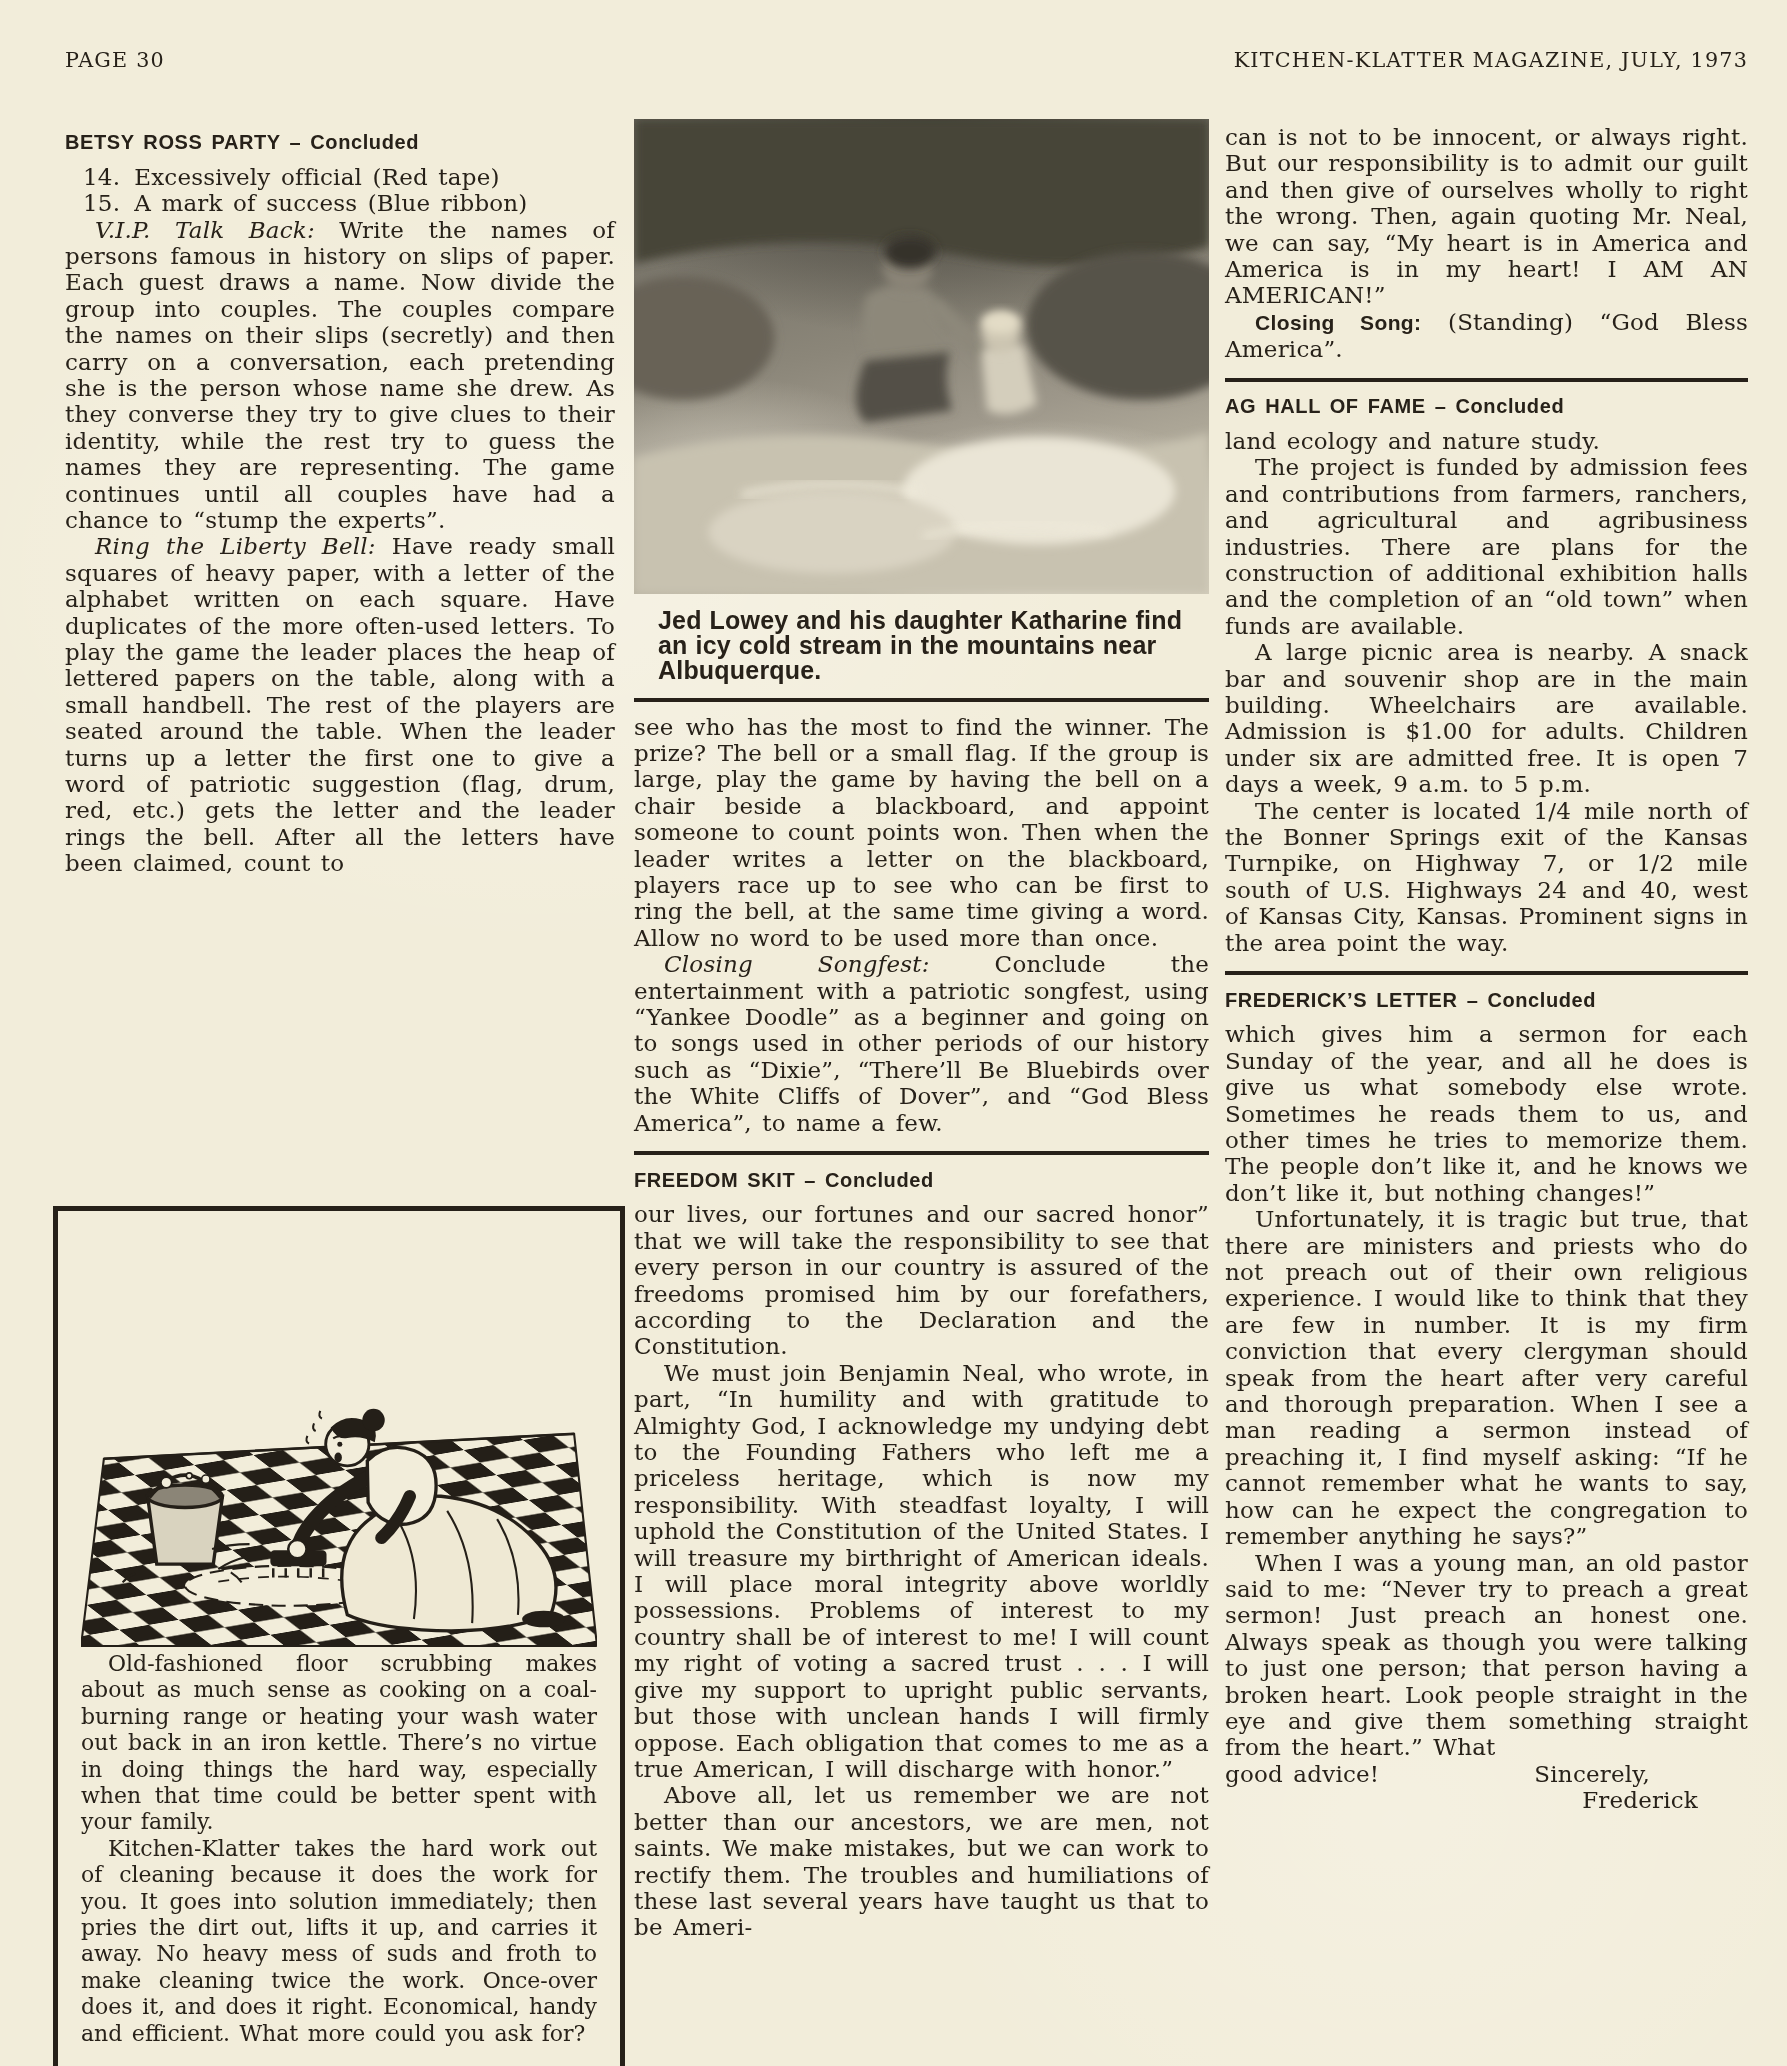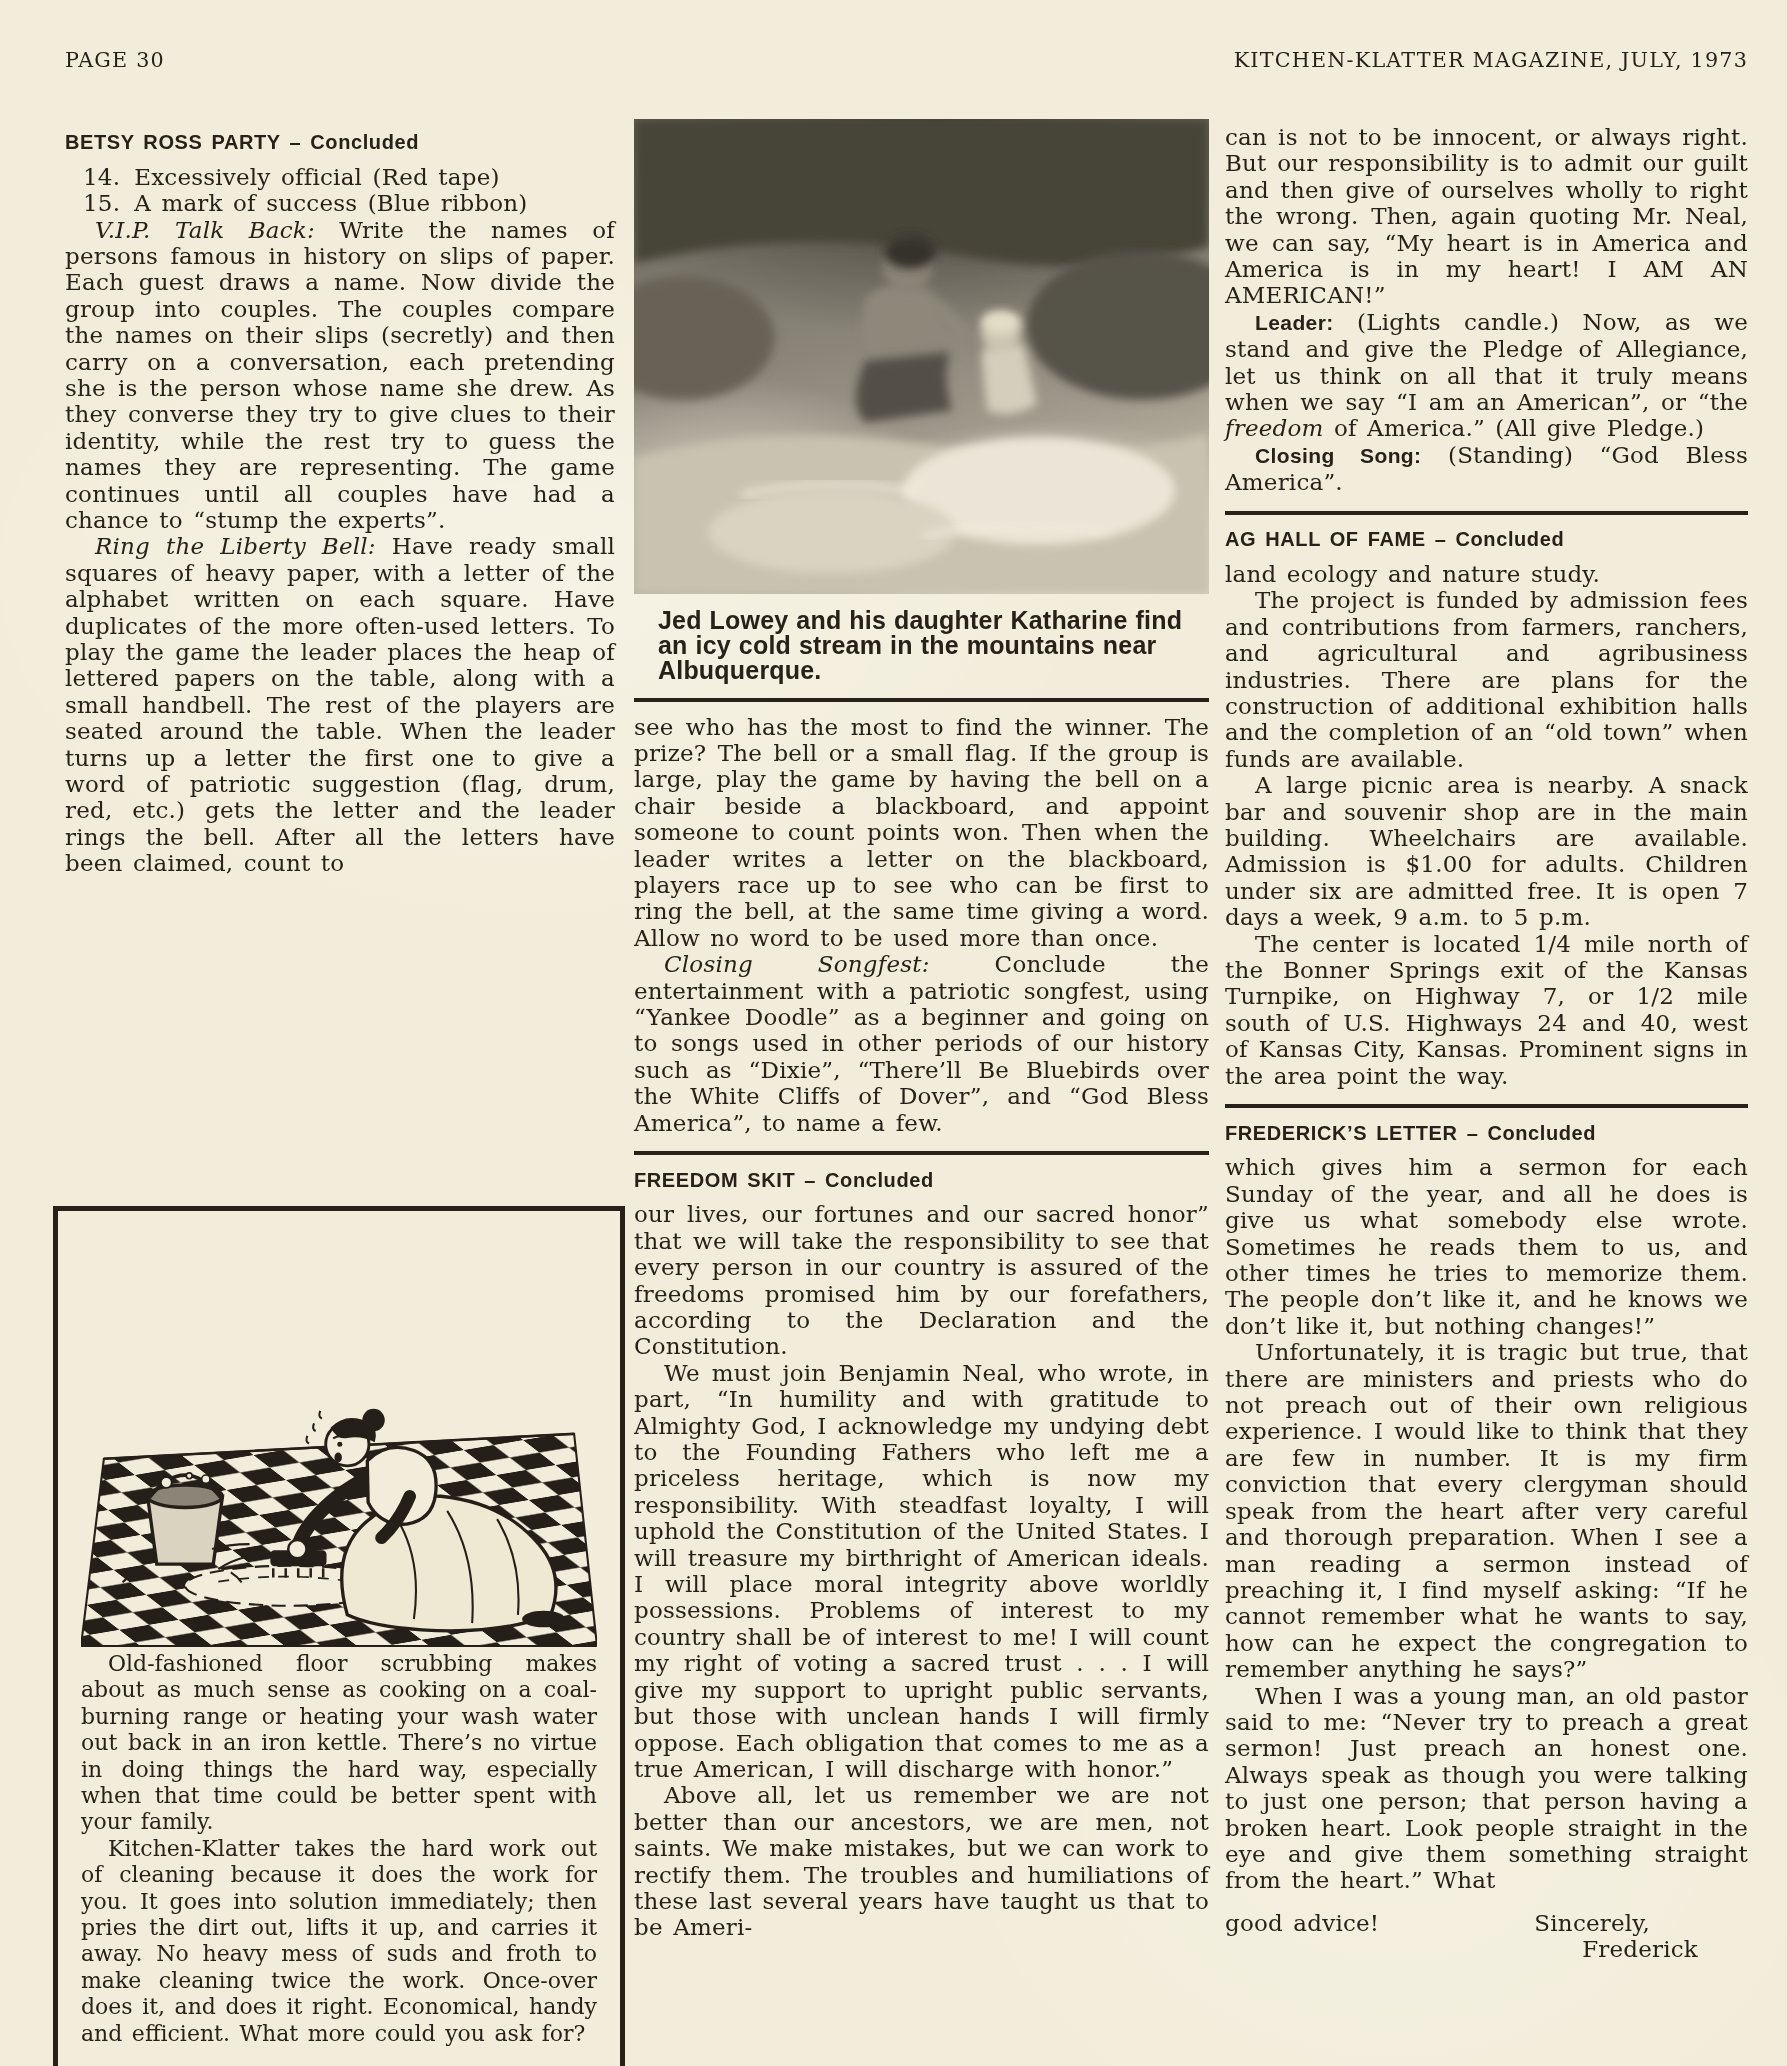--- a/index.html
+++ b/index.html
@@ -97,21 +97,21 @@
     text-align: center; font-family: "Liberation Sans", sans-serif;
     font-weight: bold; font-size: 36px; letter-spacing: 2.5px;
     margin: 26.4px 0 29px 0;
   }
   .ad-copy { font-size: 22px; line-height: 26.4px; text-align: justify; word-spacing: 2.5px; }
   .ad-copy .para { text-indent: 27px; }
 
   
   .sig-row {
     display: flex; justify-content: space-between;
-    padding-right: 98px; text-indent: 0; margin-top: 16px;
+    padding-right: 98px; text-indent: 0; margin-top: 0;
   }
   .sig-name { text-align: right; padding-right: 50px; text-indent: 0; }
 </style>
 </head>
 <body>
 
 <div class="page-header">
   <span>PAGE 30</span>
   <span>KITCHEN-KLATTER MAGAZINE, JULY, 1973</span>
 </div>
@@ -231,23 +231,20 @@
   <hr class="rule">
   <h2 class="article-heading">FREEDOM SKIT – Concluded</h2>
   <p class="para noindent">our lives, our fortunes and our sacred honor” that we will take the responsibility to see that every person in our country is assured of the freedoms promised him by our forefathers, according to the Declaration and the Constitution.</p>
   <p class="para">We must join Benjamin Neal, who wrote, in part, “In humility and with gratitude to Almighty God, I acknowledge my undying debt to the Founding Fathers who left me a priceless heritage, which is now my responsibility. With steadfast loyalty, I will uphold the Constitution of the United States. I will treasure my birthright of American ideals. I will place moral integrity above worldly possessions. Problems of interest to my country shall be of interest to me! I will count my right of voting a sacred trust . . . I will give my support to upright public servants, but those with unclean hands I will firmly oppose. Each obligation that comes to me as a true American, I will discharge with honor.”</p>
   <p class="para">Above all, let us remember we are not better than our ancestors, we are men, not saints. We make mistakes, but we can work to rectify them. The troubles and humiliations of these last several years have taught us that to be Ameri-</p>
 </div>
 
 <div class="col" id="col3">
   <p class="para noindent">can is not to be innocent, or always right. But our responsibility is to admit our guilt and then give of ourselves wholly to right the wrong. Then, again quoting Mr. Neal, we can say, “My heart is in America and America is in my heart! I AM AN AMERICAN!”</p>
   <p class="para">
-    <span class="lead-bold-sans">Leader:</span><span> (Lights candle.) Now, as we stand and give the Pledge of Allegiance, let us think on all that it truly means when we say “I am an American”, or “the </span><span class="inline-italic">freedom</span><span> of America.” (All give Pledge.)</span>
-  </p>
-  <p class="para">
     <span class="lead-bold-sans">Closing Song:</span><span> (Standing) “God Bless America”.</span>
   </p>
   <hr class="rule">
   <h2 class="article-heading">AG HALL OF FAME – Concluded</h2>
   <p class="para noindent">land ecology and nature study.</p>
   <p class="para">The project is funded by admission fees and contributions from farmers, ranchers, and agricultural and agribusiness industries. There are plans for the construction of additional exhibition halls and the completion of an “old town” when funds are available.</p>
   <p class="para">A large picnic area is nearby. A snack bar and souvenir shop are in the main building. Wheelchairs are available. Admission is $1.00 for adults. Children under six are admitted free. It is open 7 days a week, 9 a.m. to 5 p.m.</p>
   <p class="para">The center is located 1/4 mile north of the Bonner Springs exit of the Kansas Turnpike, on Highway 7, or 1/2 mile south of U.S. Highways 24 and 40, west of Kansas City, Kansas. Prominent signs in the area point the way.</p>
   <hr class="rule">
   <h2 class="article-heading">FREDERICK’S LETTER – Concluded</h2>

